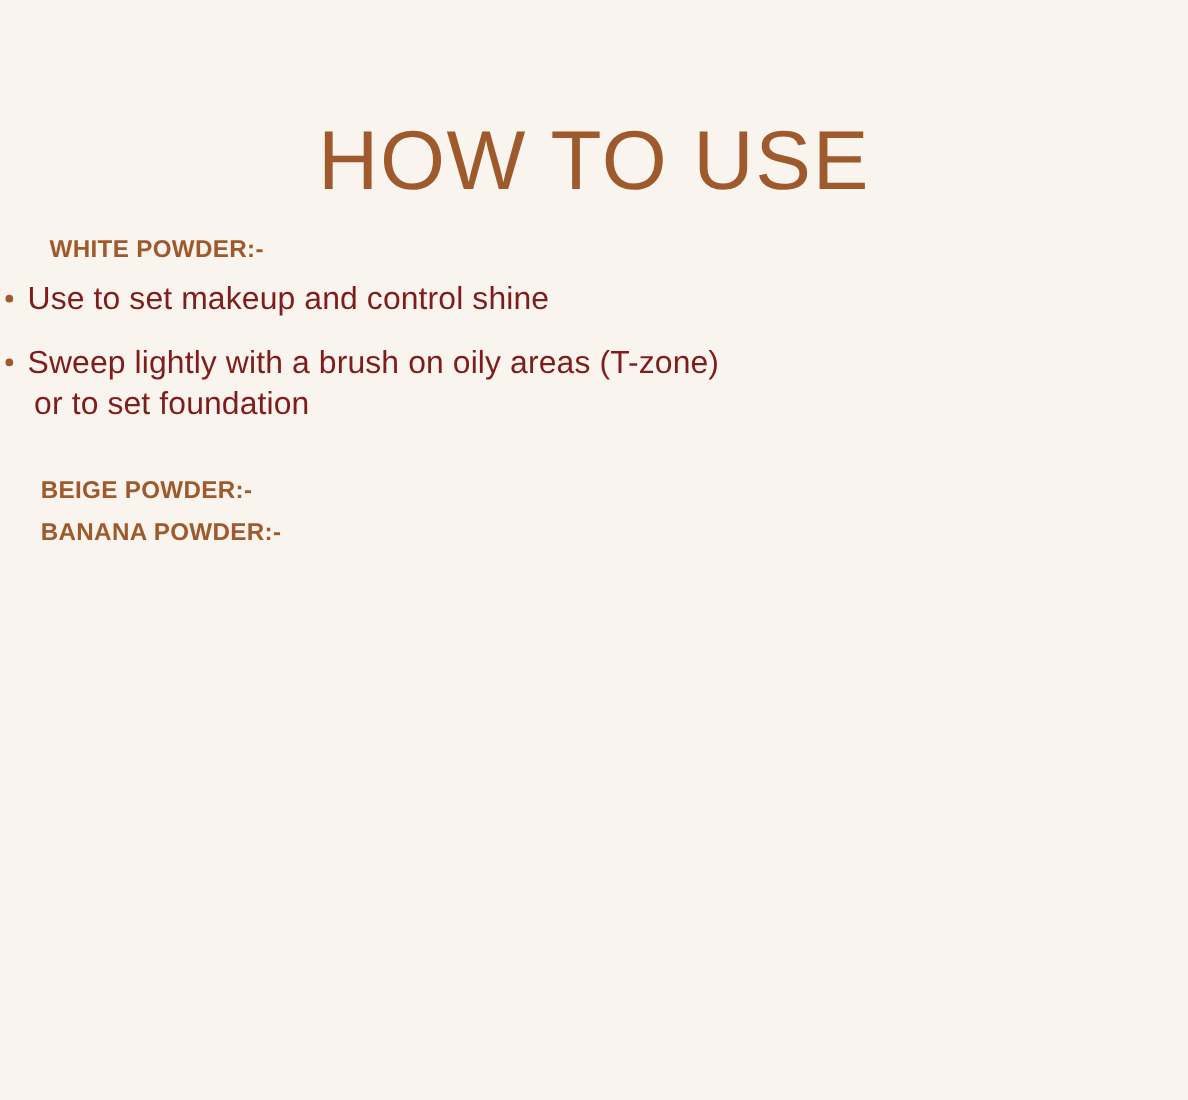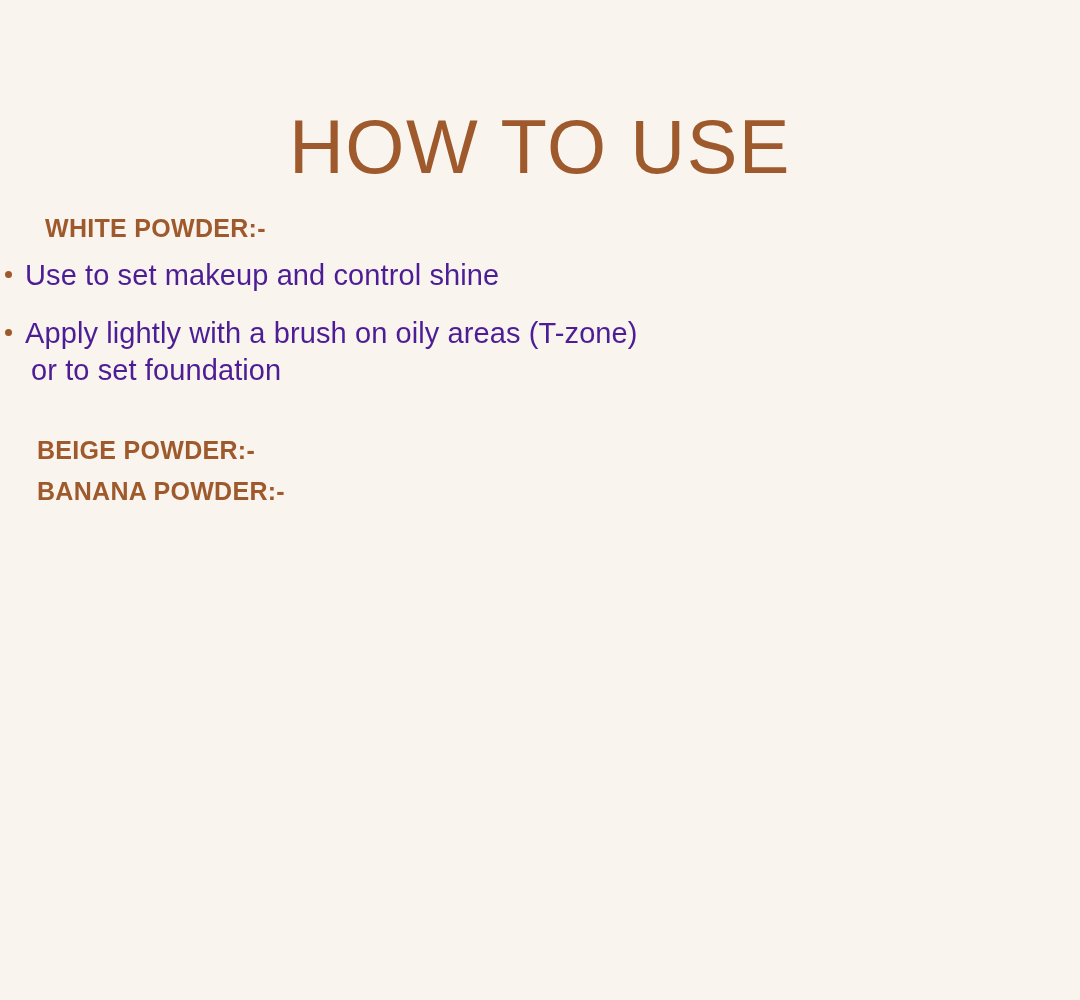--- a/index.html
+++ b/index.html
@@ -37,21 +37,21 @@
   .content {
     position: absolute;
     top: 214px;
     left: 0;
     width: 1080px;
   }
   .section {
     margin-bottom: 6px;
   }
   .section-heading {
-    font-size: 25px;
+    font-size: 22px;
     font-weight: 600;
     letter-spacing: 0.3px;
     color: #9E5A2C;
     margin: 0 0 14px 0;
     padding-left: 37px;
   }
   .section:first-child .section-heading {
     padding-left: 45px;
   }
   .bullets {
@@ -60,21 +60,21 @@
     padding: 0;
   }
   .bullet {
     position: relative;
     padding-left: 25px;
     margin: 0 0 10px 0;
     font-size: 29px;
     line-height: 1.25;
     font-weight: 300;
     letter-spacing: 0.1px;
-    color: #4c1d95;
+    color: #7f1d1d;
   }
   .bullet .dot {
     position: absolute;
     left: 5px;
     top: 14px;
     width: 7px;
     height: 7px;
     border-radius: 50%;
     background: #9E5A2C;
   }
@@ -102,21 +102,21 @@
 
     <section class="section sec-white">
       <h2 class="section-heading">WHITE POWDER:-</h2>
       <ul class="bullets">
         <li class="bullet">
           <span class="dot"></span>
           <span>Use to set makeup and control shine</span>
         </li>
         <li class="bullet">
           <span class="dot"></span>
-          <span>Apply lightly with a brush on oily areas (T-zone)</span>
+          <span>Sweep lightly with a brush on oily areas (T-zone)</span>
           <span class="line2">or to set foundation</span>
         </li>
       </ul>
     </section>
 
     <section class="section sec-beige">
       <h2 class="section-heading">BEIGE POWDER:-</h2>
     </section>
 
     <section class="section sec-banana">

